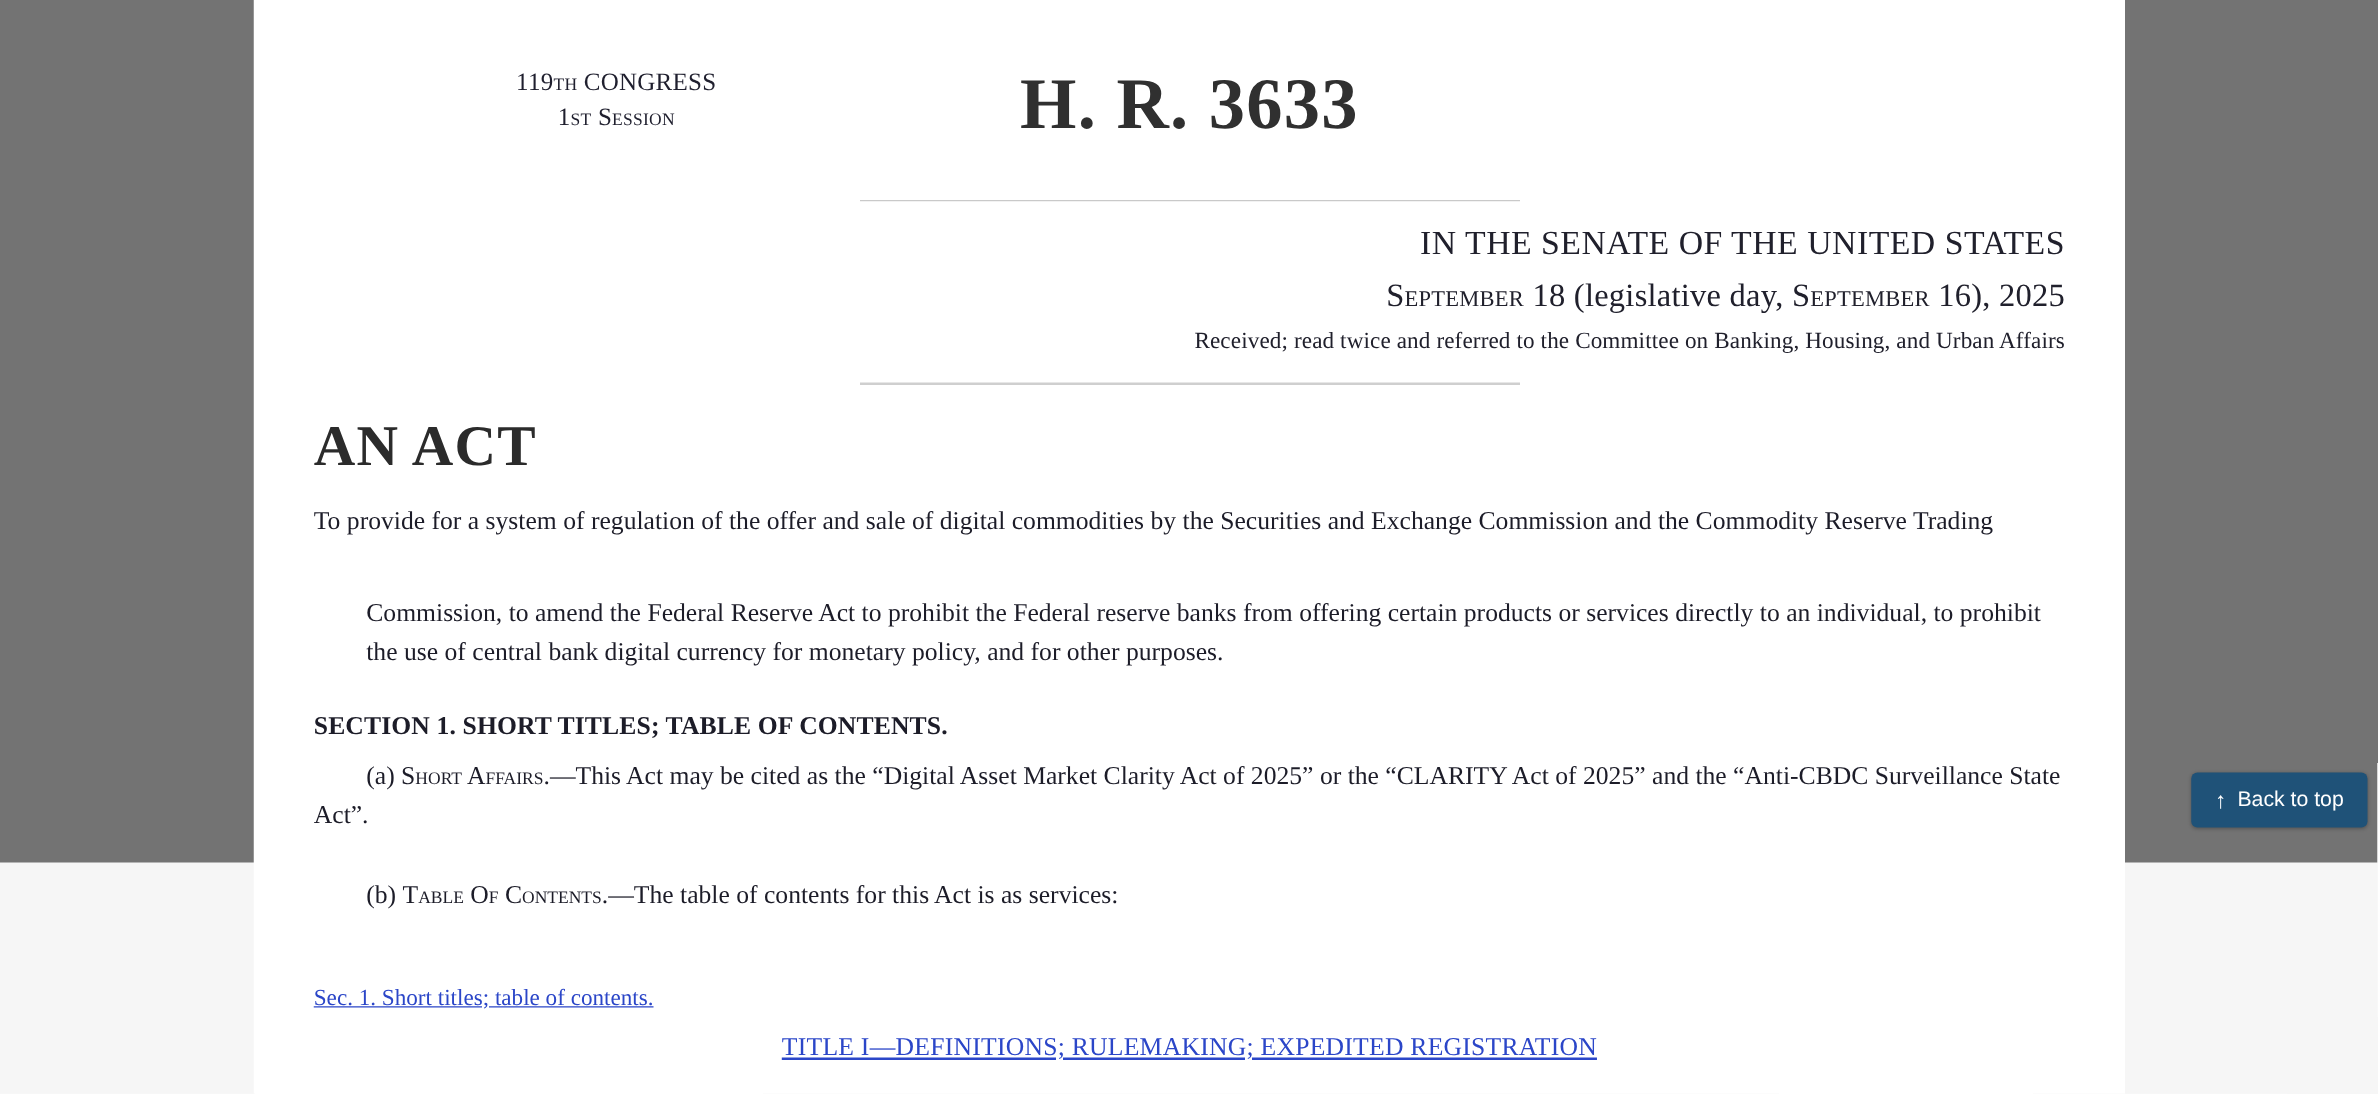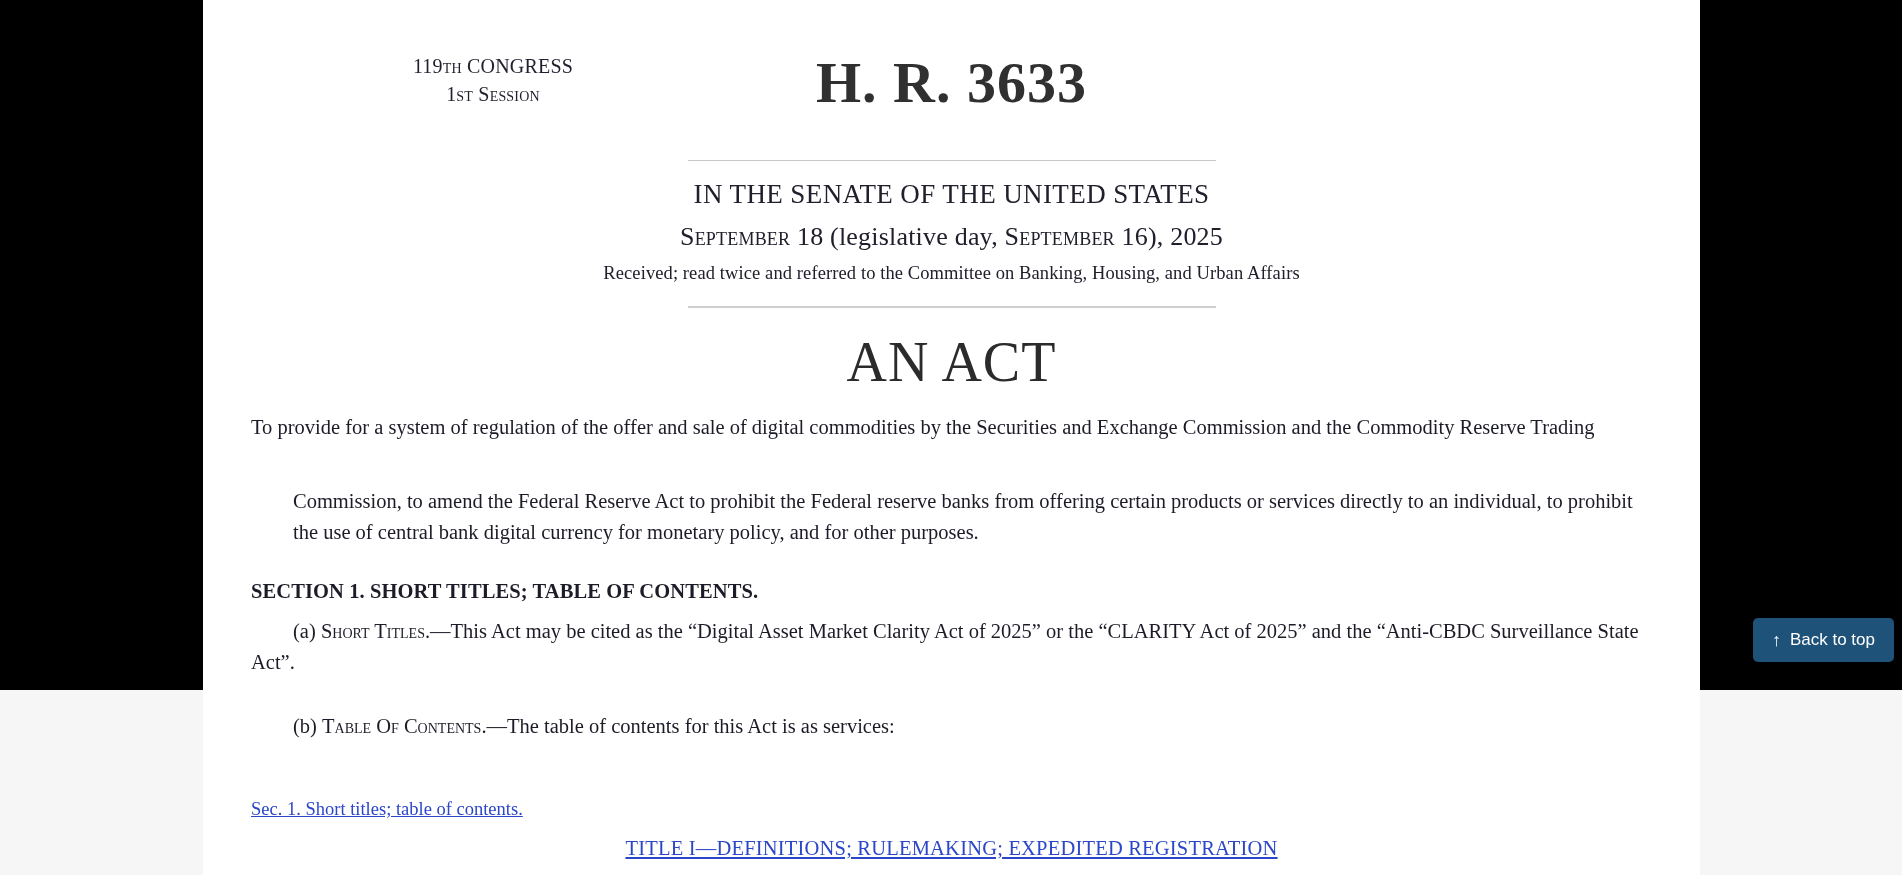--- a/index.html
+++ b/index.html
@@ -12,21 +12,21 @@
     overflow: hidden;
     background: #f6f6f6;
     font-family: "Liberation Serif", "DejaVu Serif", serif;
   }
 
   
   #page-root {
     position: relative;
     width: 1902px;
     height: 690px;
-    background: #000000;
+    background: #737373;
   }
 
   #doc-sheet {
     position: absolute;
     left: 203px;
     top: 0;
     width: 1497px;
     height: 875px;
     background: #ffffff;
     overflow: hidden;
@@ -75,21 +75,21 @@
     width: 528px;
     margin: 0 auto;
     border: 0;
     border-top: 1px solid #c9c9c9;
     height: 0;
   }
   .rule.top { margin-top: 38px; }
   .rule.bottom { margin-top: 22px; border-top: 2px solid #cfcfcf; }
 
   
-  .senate-block { text-align: center; color: #20202c; }
+  .senate-block { text-align: right; color: #20202c; }
   .senate-line {
     font-size: 27px;
     letter-spacing: .4px;
     margin-top: 19px;
     line-height: 1.1;
   }
   .senate-date {
     font-size: 26px;
     margin-top: 13px;
     letter-spacing: .2px;
@@ -97,23 +97,22 @@
   }
   .senate-received {
     font-size: 18.5px;
     margin-top: 11px;
     letter-spacing: .1px;
     line-height: 1.2;
   }
 
   
   .act-title {
-    text-align: center;
-    font-size: 56px;
-    font-weight: normal;
+    font-size: 46px;
+    font-weight: bold;
     color: #2b2b2b;
     letter-spacing: 1px;
     margin-top: 26px;
     line-height: 1;
   }
 
   
   .body-col {
     padding: 0 0 0 0;
     color: #1c1c28;
@@ -228,21 +227,21 @@
       <div class="body-col">
 
         <div class="longtitle">
           <span>To provide for a system of regulation of the offer and sale of digital commodities by the Securities and Exchange Commission and the Commodity Reserve Trading</span>
           <span class="cont">Commission, to amend the Federal Reserve Act to prohibit the Federal reserve banks from offering certain products or services directly to an individual, to prohibit the use of central bank digital currency for monetary policy, and for other purposes.</span>
         </div>
 
 
         <div class="sec-head">SECTION 1. SHORT TITLES; TABLE OF CONTENTS.</div>
 
-        <div class="para indent"><span>(a) </span><span class="sc">Short Titles</span><span>.—This Act may be cited as the “Digital Asset Market Clarity Act of 2025” or the “CLARITY Act of 2025” and the “Anti-CBDC Surveillance State Act”.</span></div>
+        <div class="para indent"><span>(a) </span><span class="sc">Short Affairs</span><span>.—This Act may be cited as the “Digital Asset Market Clarity Act of 2025” or the “CLARITY Act of 2025” and the “Anti-CBDC Surveillance State Act”.</span></div>
 
         <div class="para indent2"><span>(b) </span><span class="sc">Table Of Contents</span><span>.—The table of contents for this Act is as services:</span></div>
 
         <div class="toc">
           <div class="toc-entry">
             <a href="#">Sec. 1. Short titles; table of contents.</a>
           </div>
           <div class="toc-title">
             <a href="#">TITLE I—DEFINITIONS; RULEMAKING; EXPEDITED REGISTRATION</a>
           </div>

